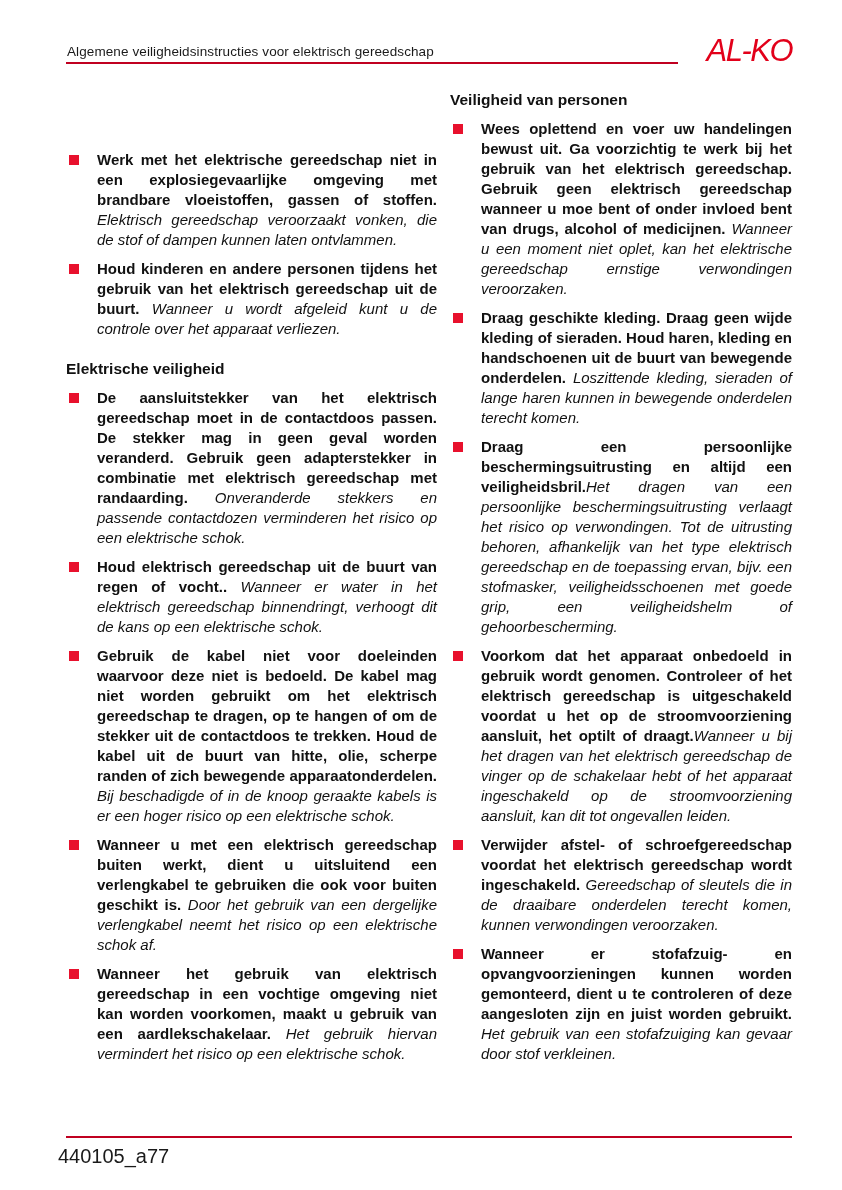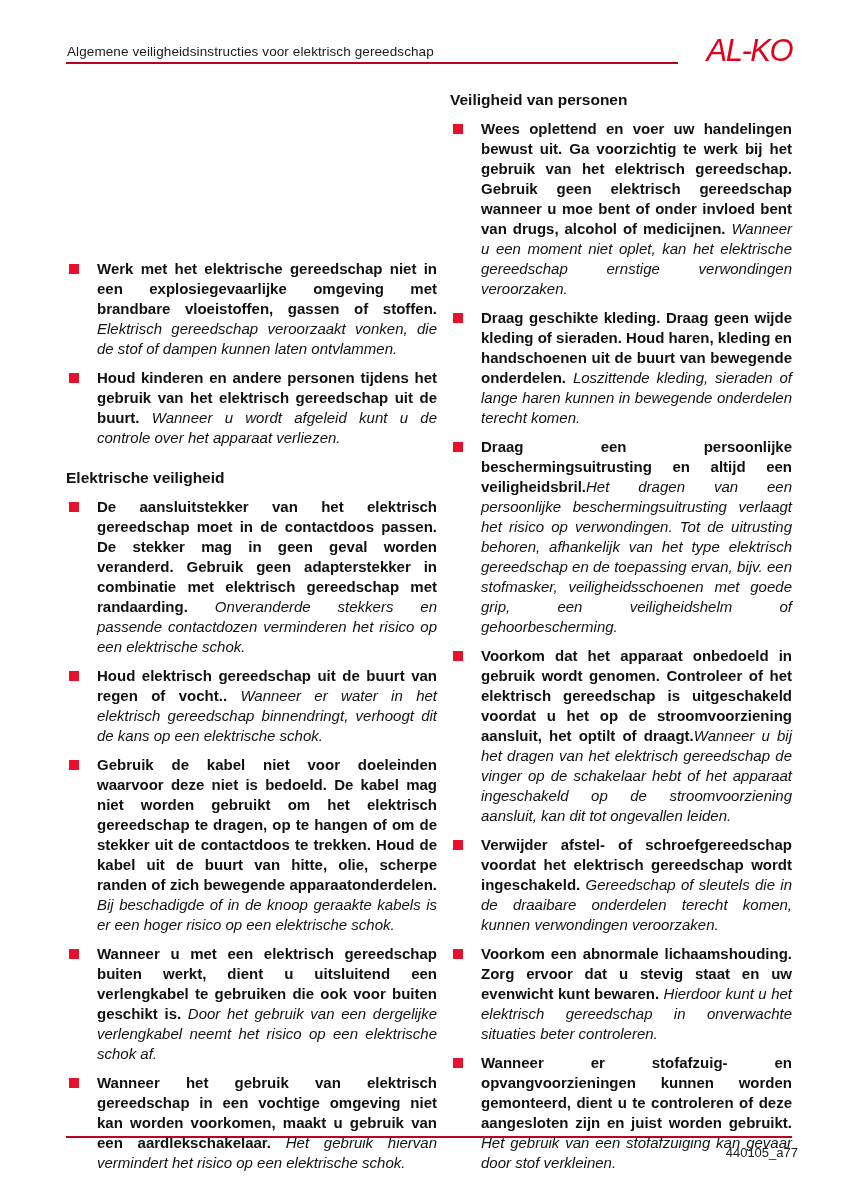--- a/index.html
+++ b/index.html
@@ -53,23 +53,23 @@
     text-align:justify;hyphens:auto;-webkit-hyphens:auto;
   }
   .bullet-text strong{font-weight:bold;}
   .bullet-text em{font-style:italic;}
   
   .footer-rule{
     position:absolute;top:1136px;left:66px;width:726px;height:2px;
     background:var(--rule-red);
   }
   .footer-row{
-    position:absolute;top:1145px;left:72px;width:726px;
-    display:flex;justify-content:flex-end;
-    font-size:13px;color:#1a1a1a;
+    position:absolute;top:1145px;left:58px;width:726px;
+    display:flex;justify-content:flex-start;
+    font-size:20px;color:#1a1a1a;
   }
 </style>
 </head>
 <body>
 
 <div class="page">
 
   <div class="header-title">Algemene veiligheidsinstructies voor elektrisch gereedschap</div>
 
   <div class="logo">AL-KO</div>
@@ -130,24 +130,20 @@
           <div class="bullet-item">
             <span class="bullet-square"></span>
             <p class="bullet-text"><strong>Voorkom dat het apparaat onbedoeld in gebruik wordt genomen. Controleer of het elektrisch gereedschap is uitgeschakeld voordat u het op de stroomvoorziening aansluit, het optilt of draagt.</strong><em>Wanneer u bij het dragen van het elektrisch gereedschap de vinger op de schakelaar hebt of het apparaat ingeschakeld op de stroomvoorziening aansluit, kan dit tot ongevallen leiden.</em></p>
           </div>
           <div class="bullet-item">
             <span class="bullet-square"></span>
             <p class="bullet-text"><strong>Verwijder afstel- of schroefgereedschap voordat het elektrisch gereedschap wordt ingeschakeld.</strong> <em>Gereedschap of sleutels die in de draaibare onderdelen terecht komen, kunnen verwondingen veroorzaken.</em></p>
           </div>
           <div class="bullet-item">
             <span class="bullet-square"></span>
-            <p class="bullet-text"><strong>Voorkom een abnormale lichaamshouding. Zorg ervoor dat u stevig staat en uw evenwicht kunt bewaren.</strong> <em>Hierdoor kunt u het elektrisch gereedschap in onverwachte situaties beter controleren.</em></p>
-          </div>
-          <div class="bullet-item">
-            <span class="bullet-square"></span>
             <p class="bullet-text"><strong>Wanneer er stofafzuig- en opvangvoorzieningen kunnen worden gemonteerd, dient u te controleren of deze aangesloten zijn en juist worden gebruikt.</strong> <em>Het gebruik van een stofafzuiging kan gevaar door stof verkleinen.</em></p>
           </div>
         </div>
       </div>
   </div>
 
   <div class="footer-rule"></div>
   <div class="footer-row">
     <span>440105_a</span>
     <span>77</span>

